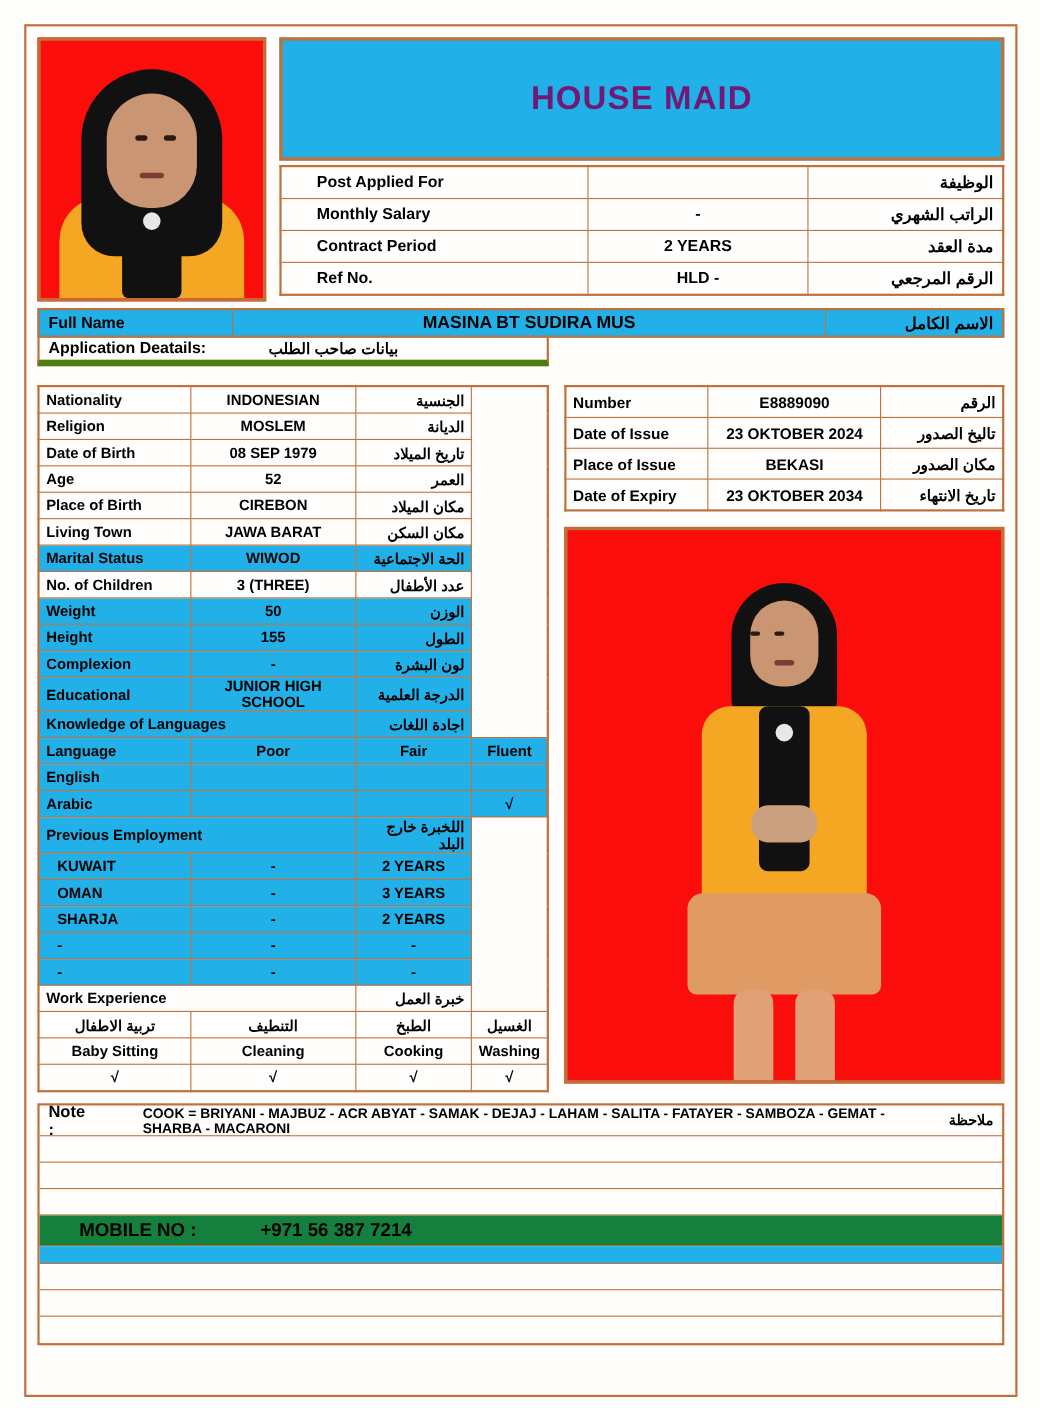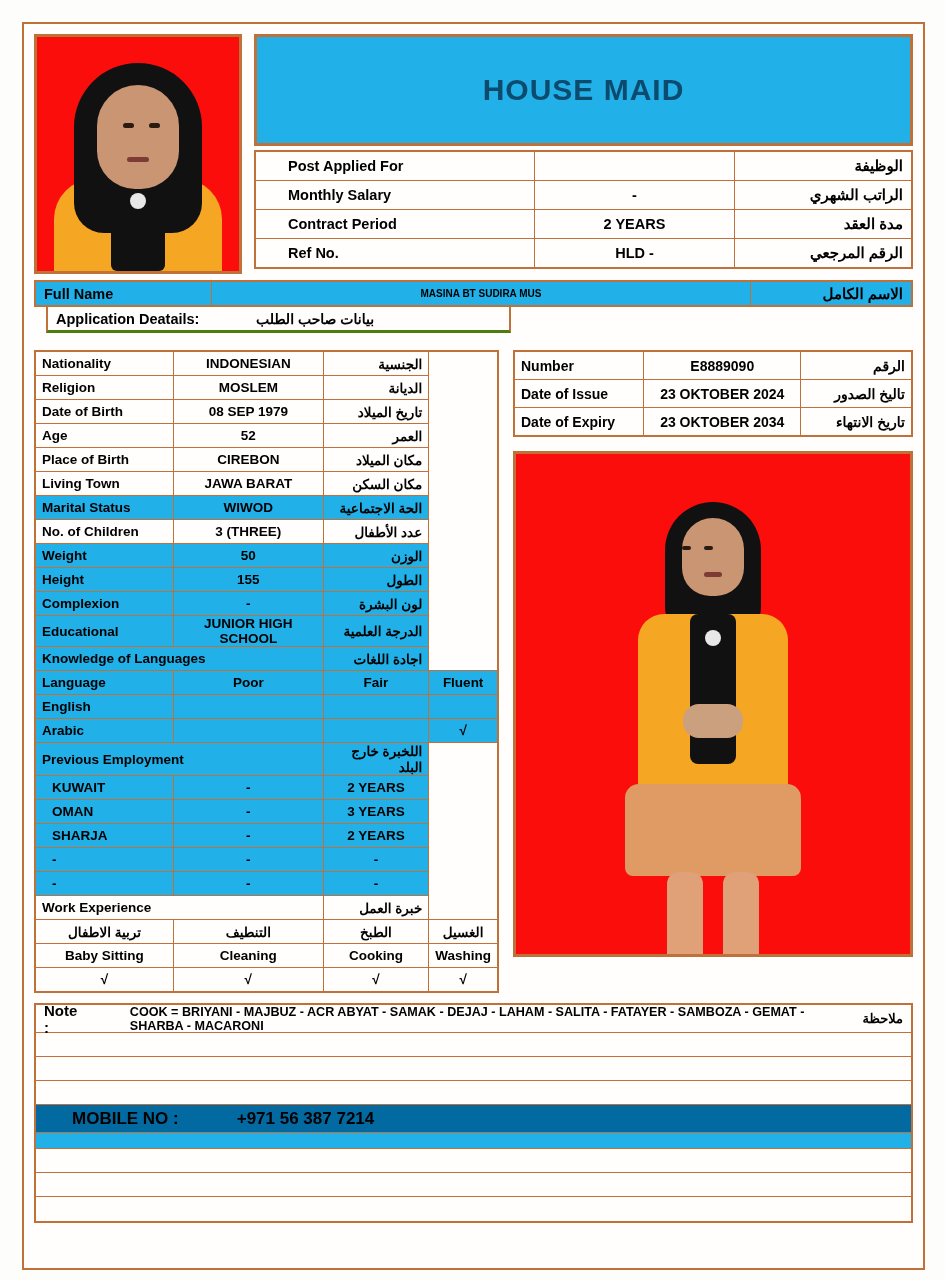--- a/index.html
+++ b/index.html
@@ -51,21 +51,21 @@
     box-sizing:border-box;
     background:#22b0e8;
     display:flex;
     align-items:center;
     justify-content:center;
   }
   .title-bar span{
     font-size:30px;
     font-weight:bold;
     letter-spacing:1px;
-    color:#0c4a6e;
+    color:#701a75;
   }
   table{border-collapse:collapse;width:100%;}
   .posttab{
     margin-top:4px;
     border:2px solid #c0713a;
     box-sizing:border-box;
   }
   .posttab td{
     border:1px solid #c0713a;
     height:28px;
@@ -89,39 +89,38 @@
     width:176px;
     font-size:14.5px;font-weight:bold;
     display:flex;align-items:center;
     padding-left:8px;
     border-right:1px solid #c0713a;
     box-sizing:border-box;
   }
   .namerow .nm-val{
     flex:1;
     display:flex;align-items:center;justify-content:center;
-    font-size:10px;font-weight:bold;
+    font-size:16px;font-weight:bold;
     border-right:1px solid #c0713a;
     box-sizing:border-box;
   }
   .namerow .nm-ar{
     width:160px;
     display:flex;align-items:center;justify-content:flex-end;
     padding-right:8px;
     font-size:15px;font-weight:bold;
     box-sizing:border-box;
   }
   .appdet{
     height:26px;
     display:flex;align-items:center;
     border-left:2px solid #c0713a;border-right:2px solid #c0713a;
-    border-bottom:3px solid #4d7c0f;
+    border-bottom:6px solid #4d7c0f;
     box-sizing:border-box;
     width:465px;
-    margin-left:12px;
   }
   .appdet .a{font-size:14.5px;font-weight:bold;padding-left:8px;width:200px;}
   .appdet .b{font-size:14px;font-weight:bold;}
   
   .main{
     display:flex;
     gap:14px;
     margin-top:17px;
   }
   .left-col{width:465px;}
@@ -181,21 +180,21 @@
     height:24px;
     border-bottom:1px solid #c0713a;
     display:flex;align-items:center;
     padding:0 8px;
     font-size:12.6px;font-weight:bold;
     box-sizing:border-box;
     gap:48px;
   }
   .notes .nrow:last-child{border-bottom:none;}
   .notes .nrow.tall{height:28px;}
-  .notes .nrow.mob{background:#0369a1;height:28px;font-size:17px;padding-left:36px;}
+  .notes .nrow.mob{background:#15803d;height:28px;font-size:17px;padding-left:36px;}
   .notes .nrow.mobblank{background:#22b0e8;height:16px;}
   .note-ar{margin-left:auto;font-size:13px;}
   
   .fig1{position:absolute;left:0;top:0;width:100%;height:100%;}
   .f1-neck{position:absolute;left:50%;transform:translateX(-50%);top:118px;width:46px;height:40px;background:#caa07e;}
   .f1-body{position:absolute;left:50%;transform:translateX(-50%);bottom:0;width:168px;height:92px;background:#f5a623;border-radius:40px 40px 0 0;}
   .f1-scarf{position:absolute;left:50%;transform:translateX(-50%);bottom:0;width:54px;height:78px;background:#111;border-radius:6px;}
   .f1-hijab{position:absolute;left:50%;transform:translateX(-50%);top:26px;width:128px;height:170px;background:#111;border-radius:64px 64px 30px 30px;}
   .f1-face{position:absolute;left:50%;transform:translateX(-50%);top:48px;width:82px;height:104px;background:#c99572;border-radius:41px 41px 38px 38px;}
   .f1-eye{position:absolute;top:86px;width:11px;height:5px;background:#2a1a12;border-radius:3px;}
@@ -436,20 +435,25 @@
           <tbody>
               <tr>
             <td class="lbl">Number</td>
             <td class="val">E8889090</td>
             <td class="ar">الرقم</td>
           </tr>
           <tr>
             <td class="lbl">Date of Issue</td>
             <td class="val">23 OKTOBER 2024</td>
             <td class="ar">تاليخ الصدور</td>
+          </tr>
+          <tr>
+            <td class="lbl">Place of Issue</td>
+            <td class="val">BEKASI</td>
+            <td class="ar">مكان الصدور</td>
           </tr>
           <tr>
             <td class="lbl">Date of Expiry</td>
             <td class="val">23 OKTOBER 2034</td>
             <td class="ar">تاريخ الانتهاء</td>
           </tr>
         </tbody>
           </table>
 
         <div class="photo2">

